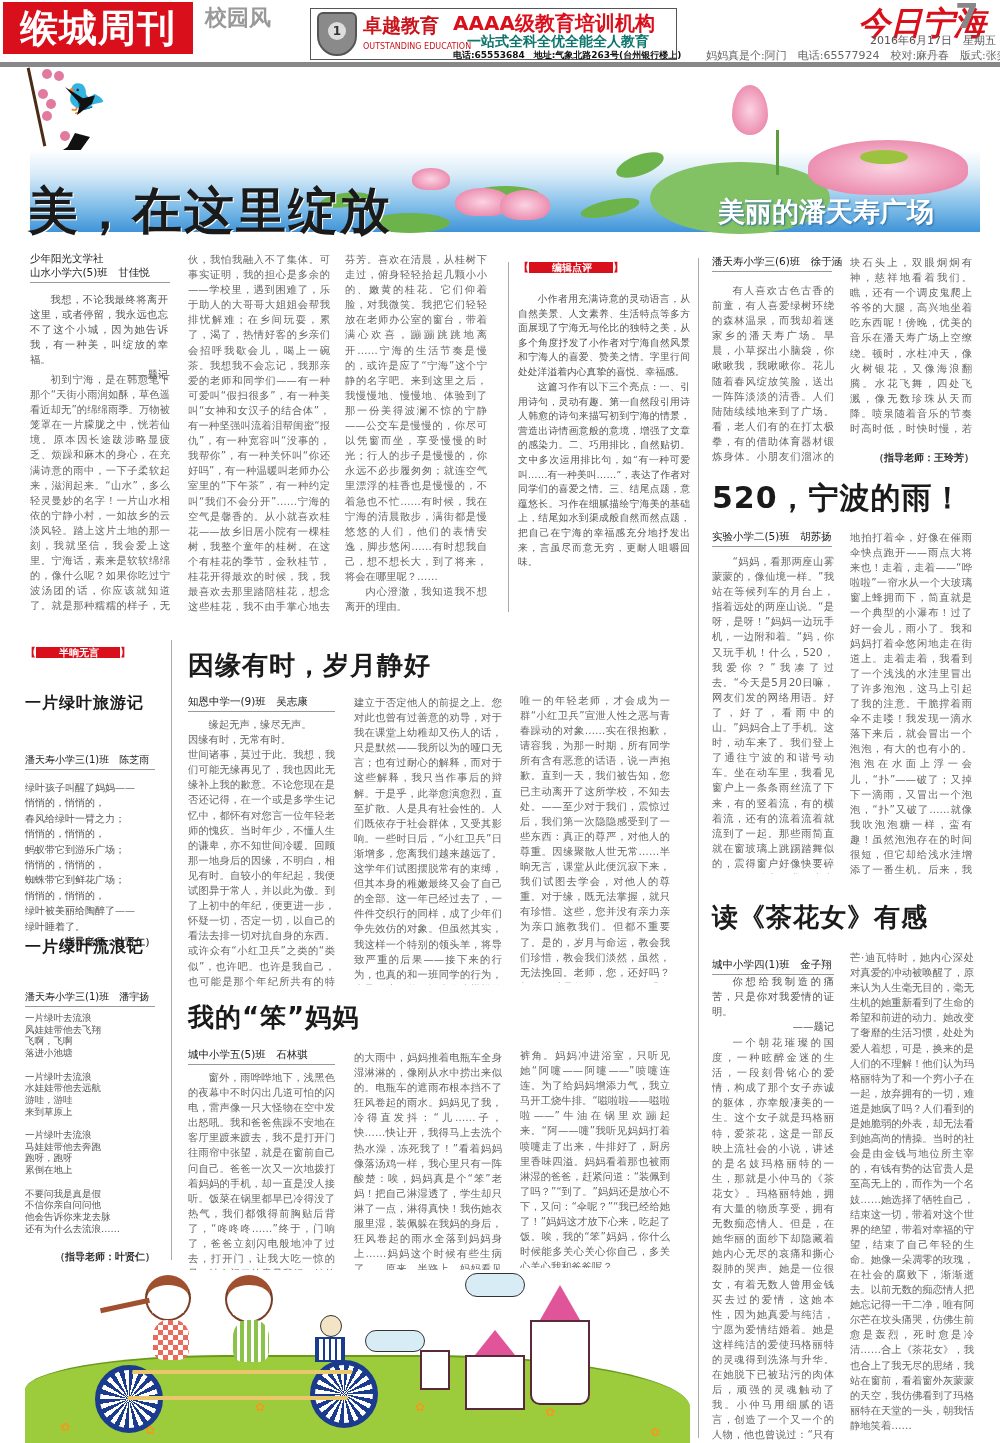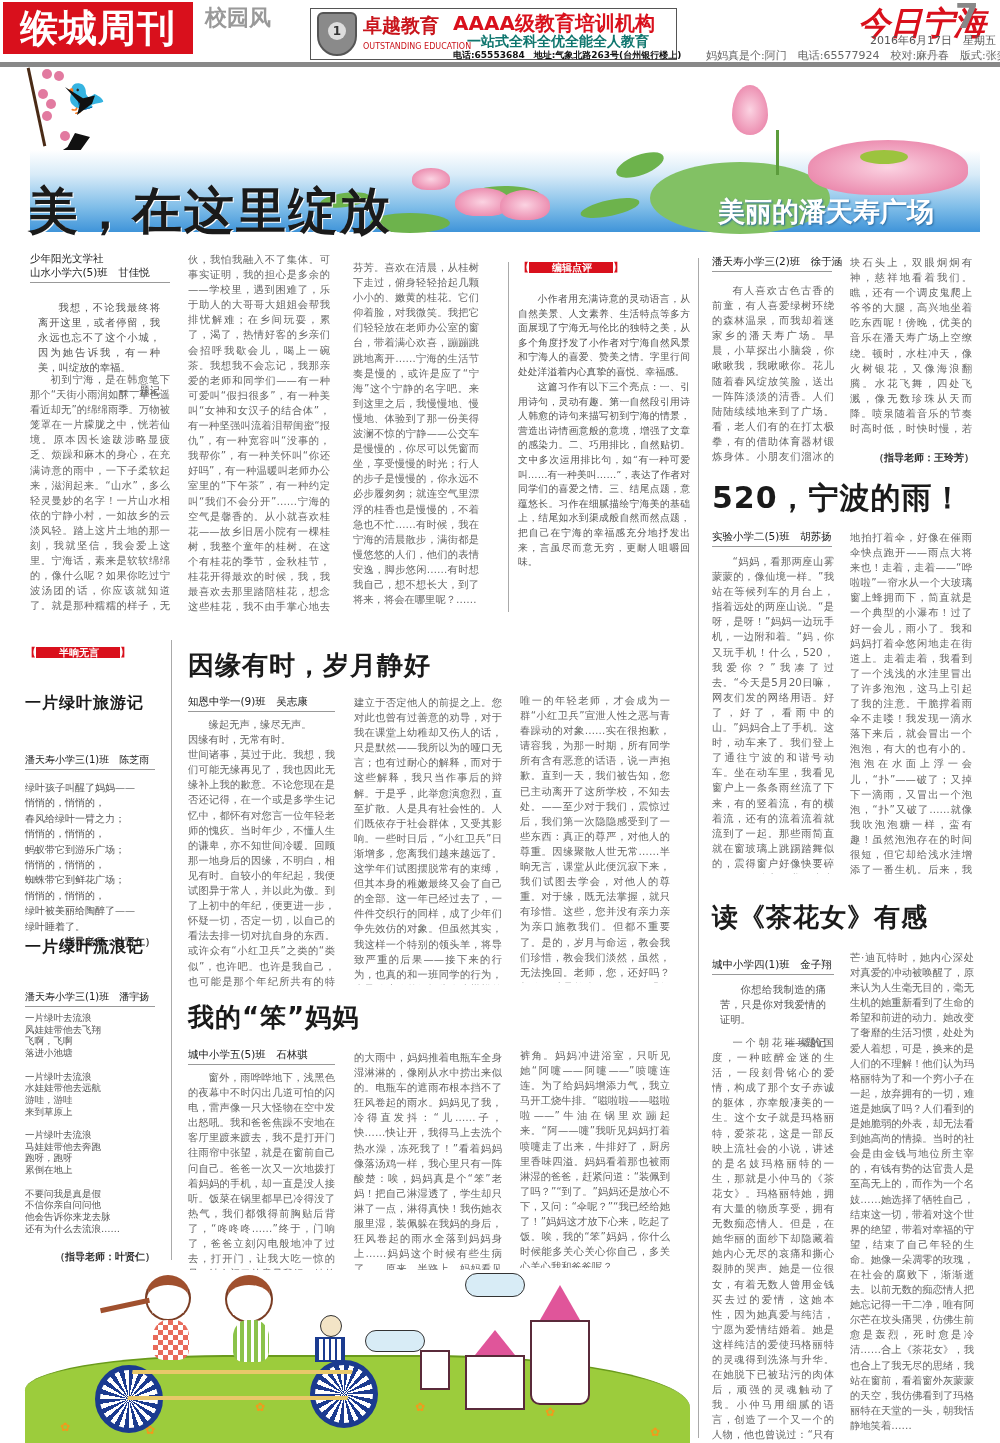--- a/index.html
+++ b/index.html
@@ -22,21 +22,21 @@
 .credits{left:706px;top:48px;font-size:11px;color:#666;white-space:nowrap;word-spacing:6px}
 .rule{left:0;top:62px;width:1000px;height:5px;background:#888}
 .banner{left:0;top:67px;width:1000px;height:185px}
 .banner-sky{left:30px;top:150px;width:950px;height:82px;background:linear-gradient(#fff 0%,#d8ebf8 30%,#7fbde8 70%,#3f94d9 100%)}
 .banner-title{left:28px;top:178px;font-size:50px;font-weight:bold;color:#1a1a1a;letter-spacing:2px;text-shadow:1px 1px 0 #fff}
 .banner-sub{left:718px;top:194px;font-size:27px;font-weight:bold;color:#fff;text-shadow:1px 1px 2px #2a6aa0}
 .leaf{border-radius:50%;background:#6db34c}
 .lotus{border-radius:50% 50% 40% 40%;background:radial-gradient(#fbd3e2,#e6739d)}
 .byline{font-size:10.5px;color:#222;border-bottom:1px solid #999;padding-bottom:2px;white-space:nowrap}
 .body-txt{font-size:10.3px;line-height:15.1px;color:#666;text-align:justify;text-indent:2em}
-.body-txt p{margin:8px}
+.body-txt p{margin:0}
 .serif{font-family:"DejaVu Serif",serif;color:#555}
 .vr{width:1px;background:#aaa}
 .h-big{font-weight:bold;color:#1a1a1a;white-space:nowrap;letter-spacing:1px}
 .tag{font-size:10px;color:#fff;background:#d9101c;padding:0 21px;font-weight:bold;border-left:2px solid #d9101c}
 .tag-wrap{color:#d9101c;font-size:11px;font-weight:bold}
 .poem{font-size:10px;line-height:15.4px;color:#555;font-family:"DejaVu Serif",serif;white-space:pre}
 .teacher{font-size:10px;color:#333;font-weight:bold;text-align:right}
 .wheel{width:68px;height:68px;border-radius:50%;border:5px solid #1b3b8f;background:repeating-conic-gradient(#1b3b8f 0 10deg,#fff 10deg 20deg)}
 </style>
 </head>
@@ -113,21 +113,21 @@
 <div class="abs vr" style="left:508px;top:262px;height:350px"></div>
 
 <div class="abs" style="left:518px;top:260px;width:172px;height:350px">
   <div class="tag-wrap">【<span class="tag">编辑点评</span>】</div>
   <div class="abs body-txt serif" style="left:0;top:32px;width:172px;font-size:9.8px;line-height:14.6px">小作者用充满诗意的灵动语言，从自然美景、人文素养、生活特点等多方面展现了宁海无与伦比的独特之美，从多个角度抒发了小作者对宁海自然风景和宁海人的喜爱、赞美之情。字里行间处处洋溢着内心真挚的喜悦、幸福感。</div>
   <div class="abs body-txt serif" style="left:0;top:120px;width:172px;height:230px;overflow:hidden;font-size:9.8px;line-height:14.6px">这篇习作有以下三个亮点：一、引用诗句，灵动有趣。第一自然段引用诗人韩愈的诗句来描写初到宁海的情景，营造出诗情画意般的意境，增强了文章的感染力。二、巧用排比，自然贴切。文中多次运用排比句，如“有一种可爱叫……有一种美叫……”，表达了作者对同学们的喜爱之情。三、结尾点题，意蕴悠长。习作在细腻描绘宁海美的基础上，结尾如水到渠成般自然而然点题，把自己在宁海的幸福感充分地抒发出来，言虽尽而意无穷，更耐人咀嚼回味。</div>
 </div>
 <div class="abs vr" style="left:698px;top:258px;height:1180px"></div>
 
 <div class="abs" style="left:712px;top:255px;width:278px;height:210px">
-  <div class="abs byline" style="left:0;top:0;width:120px">潘天寿小学三(2)班　徐于涵</div>
+  <div class="abs byline" style="left:0;top:0;width:120px">潘天寿小学三(6)班　徐于涵</div>
   <div class="abs body-txt" style="left:0;top:28px;width:122px;height:182px;overflow:hidden">有人喜欢古色古香的前童，有人喜爱绿树环绕的森林温泉，而我却着迷家乡的潘天寿广场。早晨，小草探出小脑袋，你瞅瞅我，我瞅瞅你。花儿随着春风绽放笑脸，送出一阵阵淡淡的清香。人们陆陆续续地来到了广场。看，老人们有的在打太极拳，有的借助体育器材锻炼身体。小朋友们溜冰的溜冰，放风筝的放风筝，真热闹啊！广场中间有一座雕像。你猜猜看，是谁？答对了，是潘天寿爷爷。潘天寿爷爷端坐在一</div>
   <div class="abs body-txt" style="left:138px;top:0;width:122px;height:180px;overflow:hidden;text-indent:0">块石头上，双眼炯炯有神，慈祥地看着我们。瞧，还有一个调皮鬼爬上爷爷的大腿，高兴地坐着吃东西呢！傍晚，优美的音乐在潘天寿广场上空缭绕。顿时，水柱冲天，像火树银花，又像海浪翻腾。水花飞舞，四处飞溅，像无数珍珠从天而降。喷泉随着音乐的节奏时高时低，时快时慢，若隐若现。霓虹灯照着喷泉，喷泉变得五彩缤纷，像一道道美丽的彩虹。小朋友们冲进喷泉，手舞足蹈，玩得不亦乐乎。我爱我的家乡宁海，更爱家乡的潘天寿广场。</div>
   <div class="abs teacher" style="left:138px;top:196px;width:124px">（指导老师：王玲芳）</div>
 </div>
 
 <div class="abs h-big" style="left:712px;top:478px;font-size:30px">520，宁波的雨！</div>
 <div class="abs" style="left:712px;top:530px;width:278px;height:345px">
   <div class="abs byline" style="left:0;top:0;width:120px">实验小学二(5)班　胡苏扬</div>
   <div class="abs body-txt" style="left:0;top:24px;width:122px;height:320px;overflow:hidden">“妈妈，看那两座山雾蒙蒙的，像仙境一样。”我站在等候列车的月台上，指着远处的两座山说。“是呀，是呀！”妈妈一边玩手机，一边附和着。“妈，你又玩手机！什么，520，我爱你？”我凑了过去。“今天是5月20日嘛，网友们发的网络用语。好了，好了，看雨中的山。”妈妈合上了手机。这时，动车来了。我们登上了通往宁波的和谐号动车。坐在动车里，我看见窗户上一条条雨丝流了下来，有的竖着流，有的横着流，还有的流着流着就流到了一起。那些雨简直就在窗玻璃上跳踢踏舞似的，震得窗户好像快要碎了！下了动车，我们走出了车站的大门，看了看天，天灰灰的，仿佛有个巨人一手端着大盆子，一手大把大把地把盆子里的丝线往大地上抛撒似的。我们赶紧撑起伞，走向目的地。“嘀嘀嘀……”雨点不停</div>
   <div class="abs body-txt" style="left:138px;top:0;width:122px;height:345px;overflow:hidden;text-indent:0">地拍打着伞，好像在催雨伞快点跑开——雨点大将来也！走着，走着——“哗啦啦”一帘水从一个大玻璃窗上蜂拥而下，简直就是一个典型的小瀑布！过了好一会儿，雨小了。我和妈妈打着伞悠闲地走在街道上。走着走着，我看到了一个浅浅的水洼里冒出了许多泡泡，这马上引起了我的注意。干脆撑着雨伞不走喽！我发现一滴水落下来后，就会冒出一个泡泡，有大的也有小的。泡泡在水面上浮一会儿，“扑”——破了；又掉下一滴雨，又冒出一个泡泡，“扑”又破了……就像我吹泡泡糖一样，蛮有趣！虽然泡泡存在的时间很短，但它却给浅水洼增添了一番生机。后来，我还看到了雨下绘有售楼图案的广告牌，恰逢画中还有水中花园。“水中花园”下着淅淅沥沥的雨，我都想住进去啦！回想那一幅幅美丽的画面，我真想大声地说：“520，宁波的雨！”</div>

